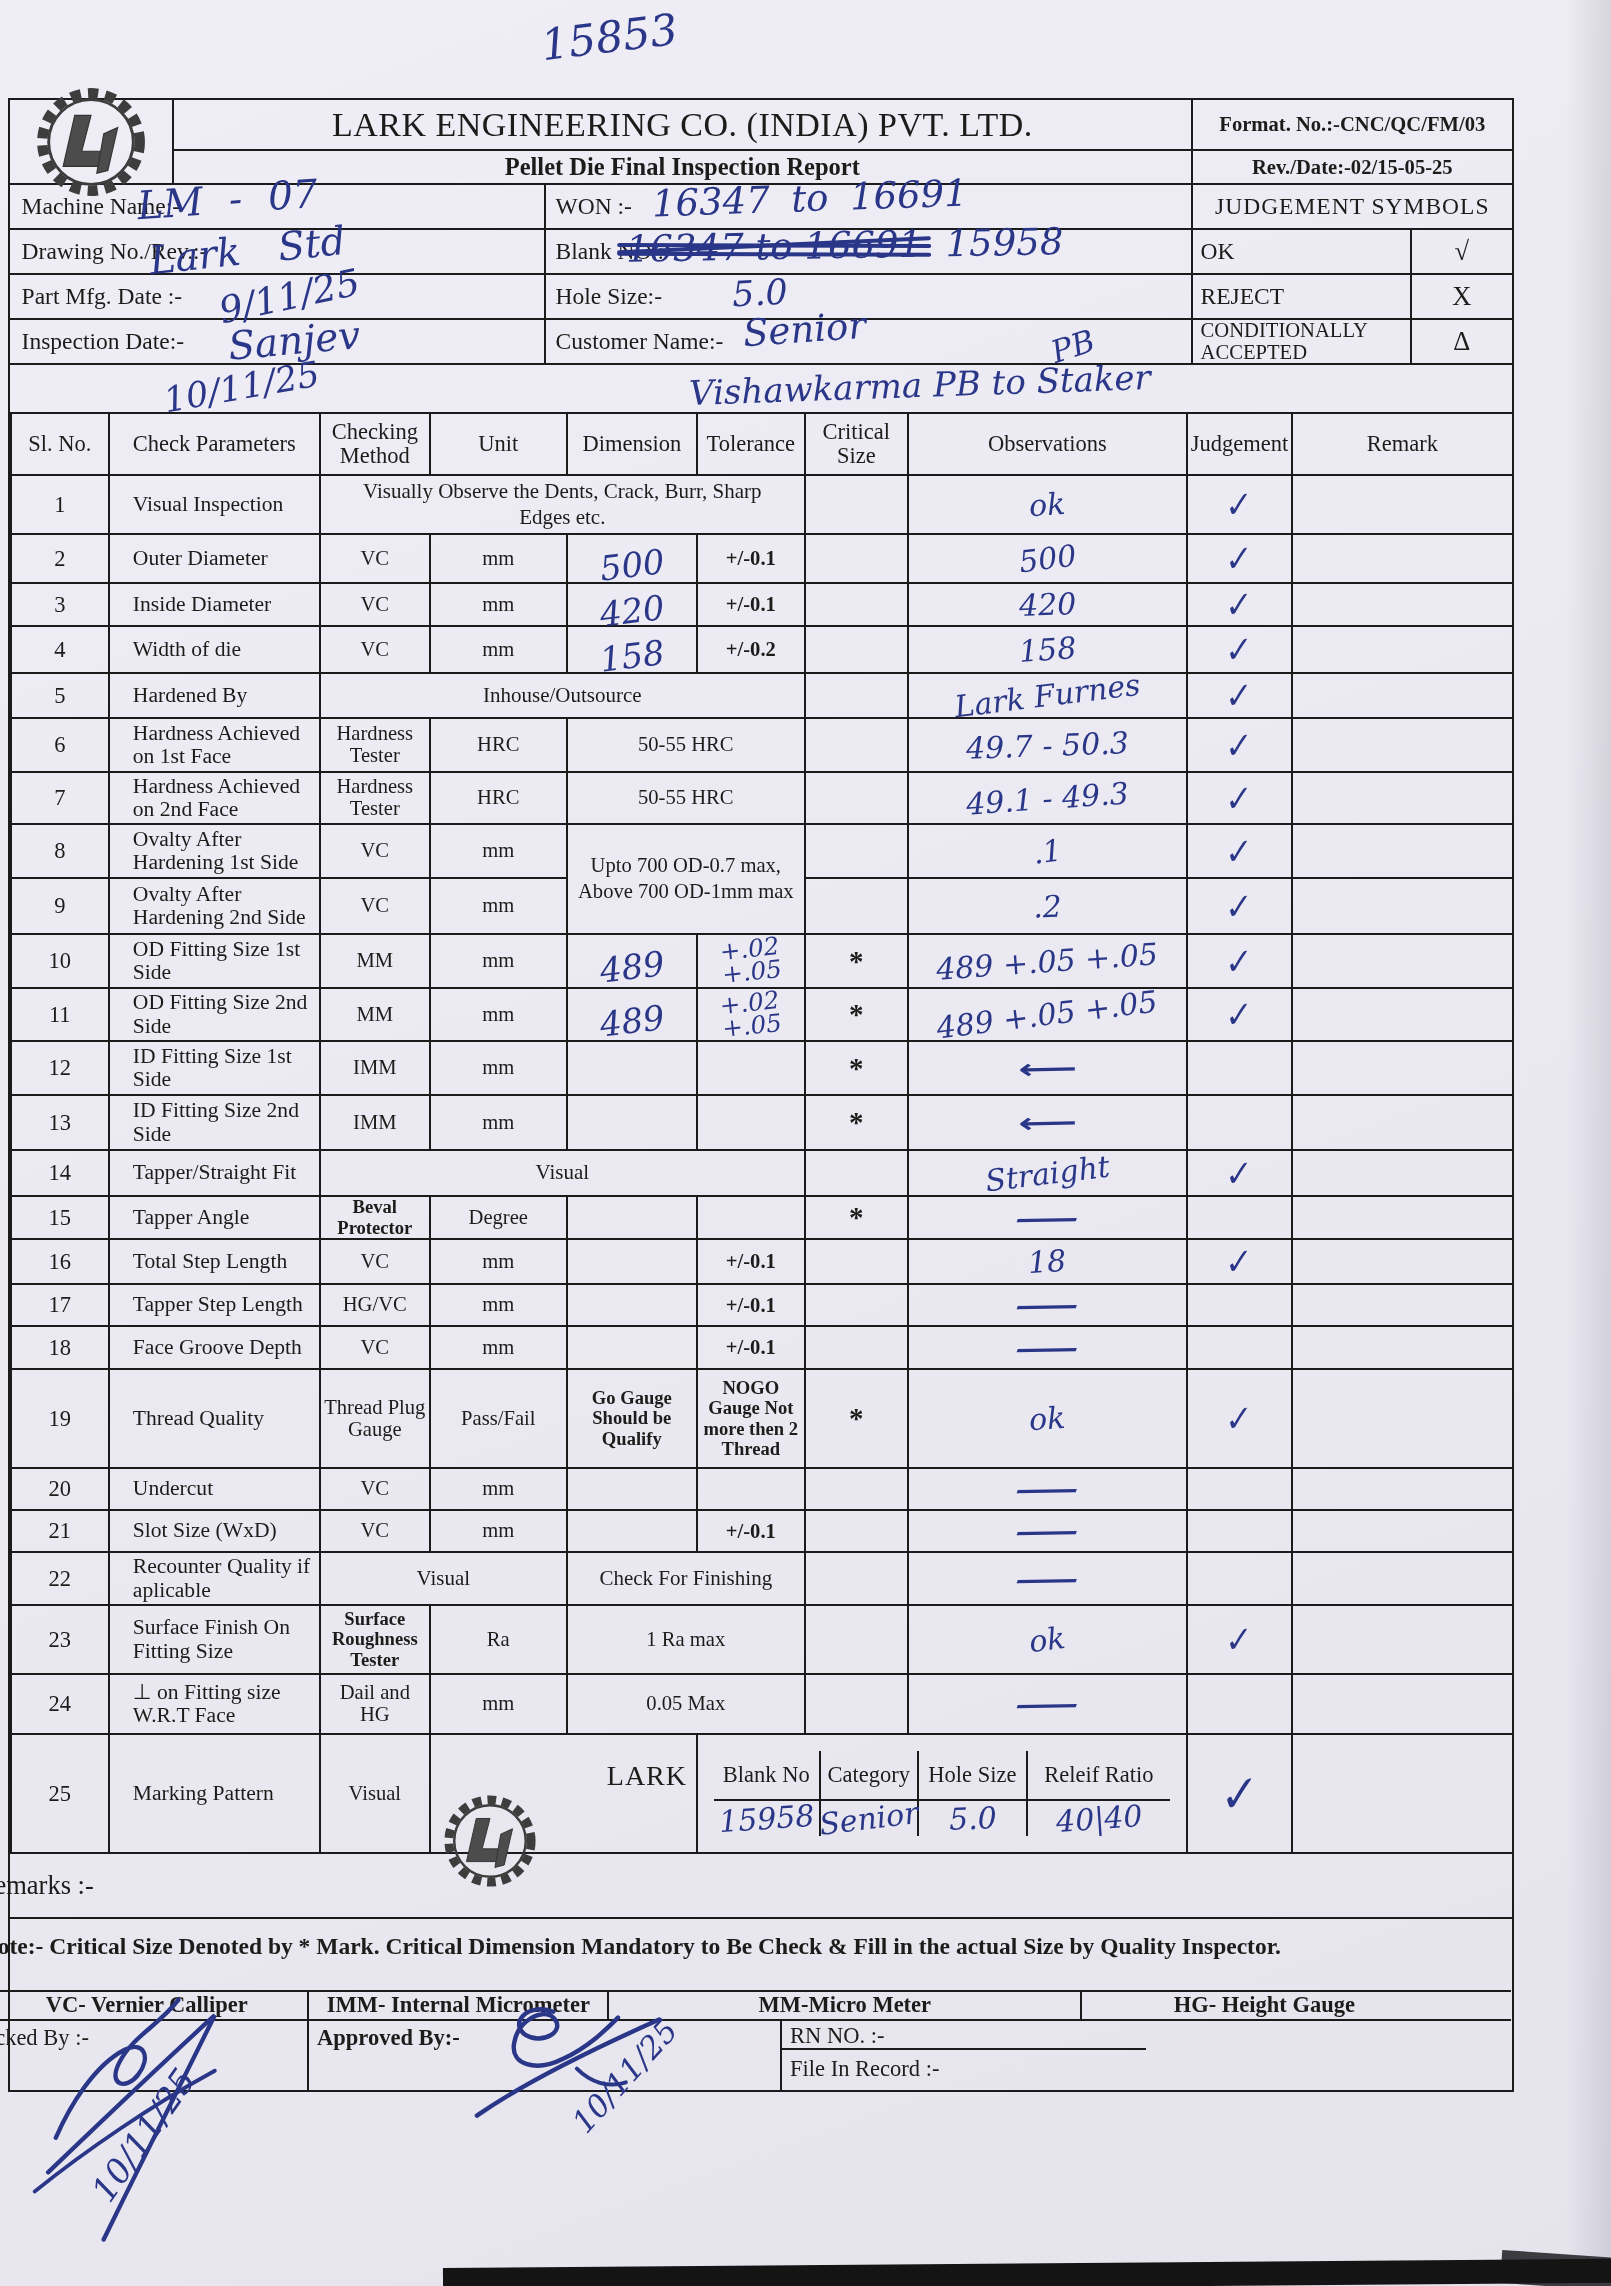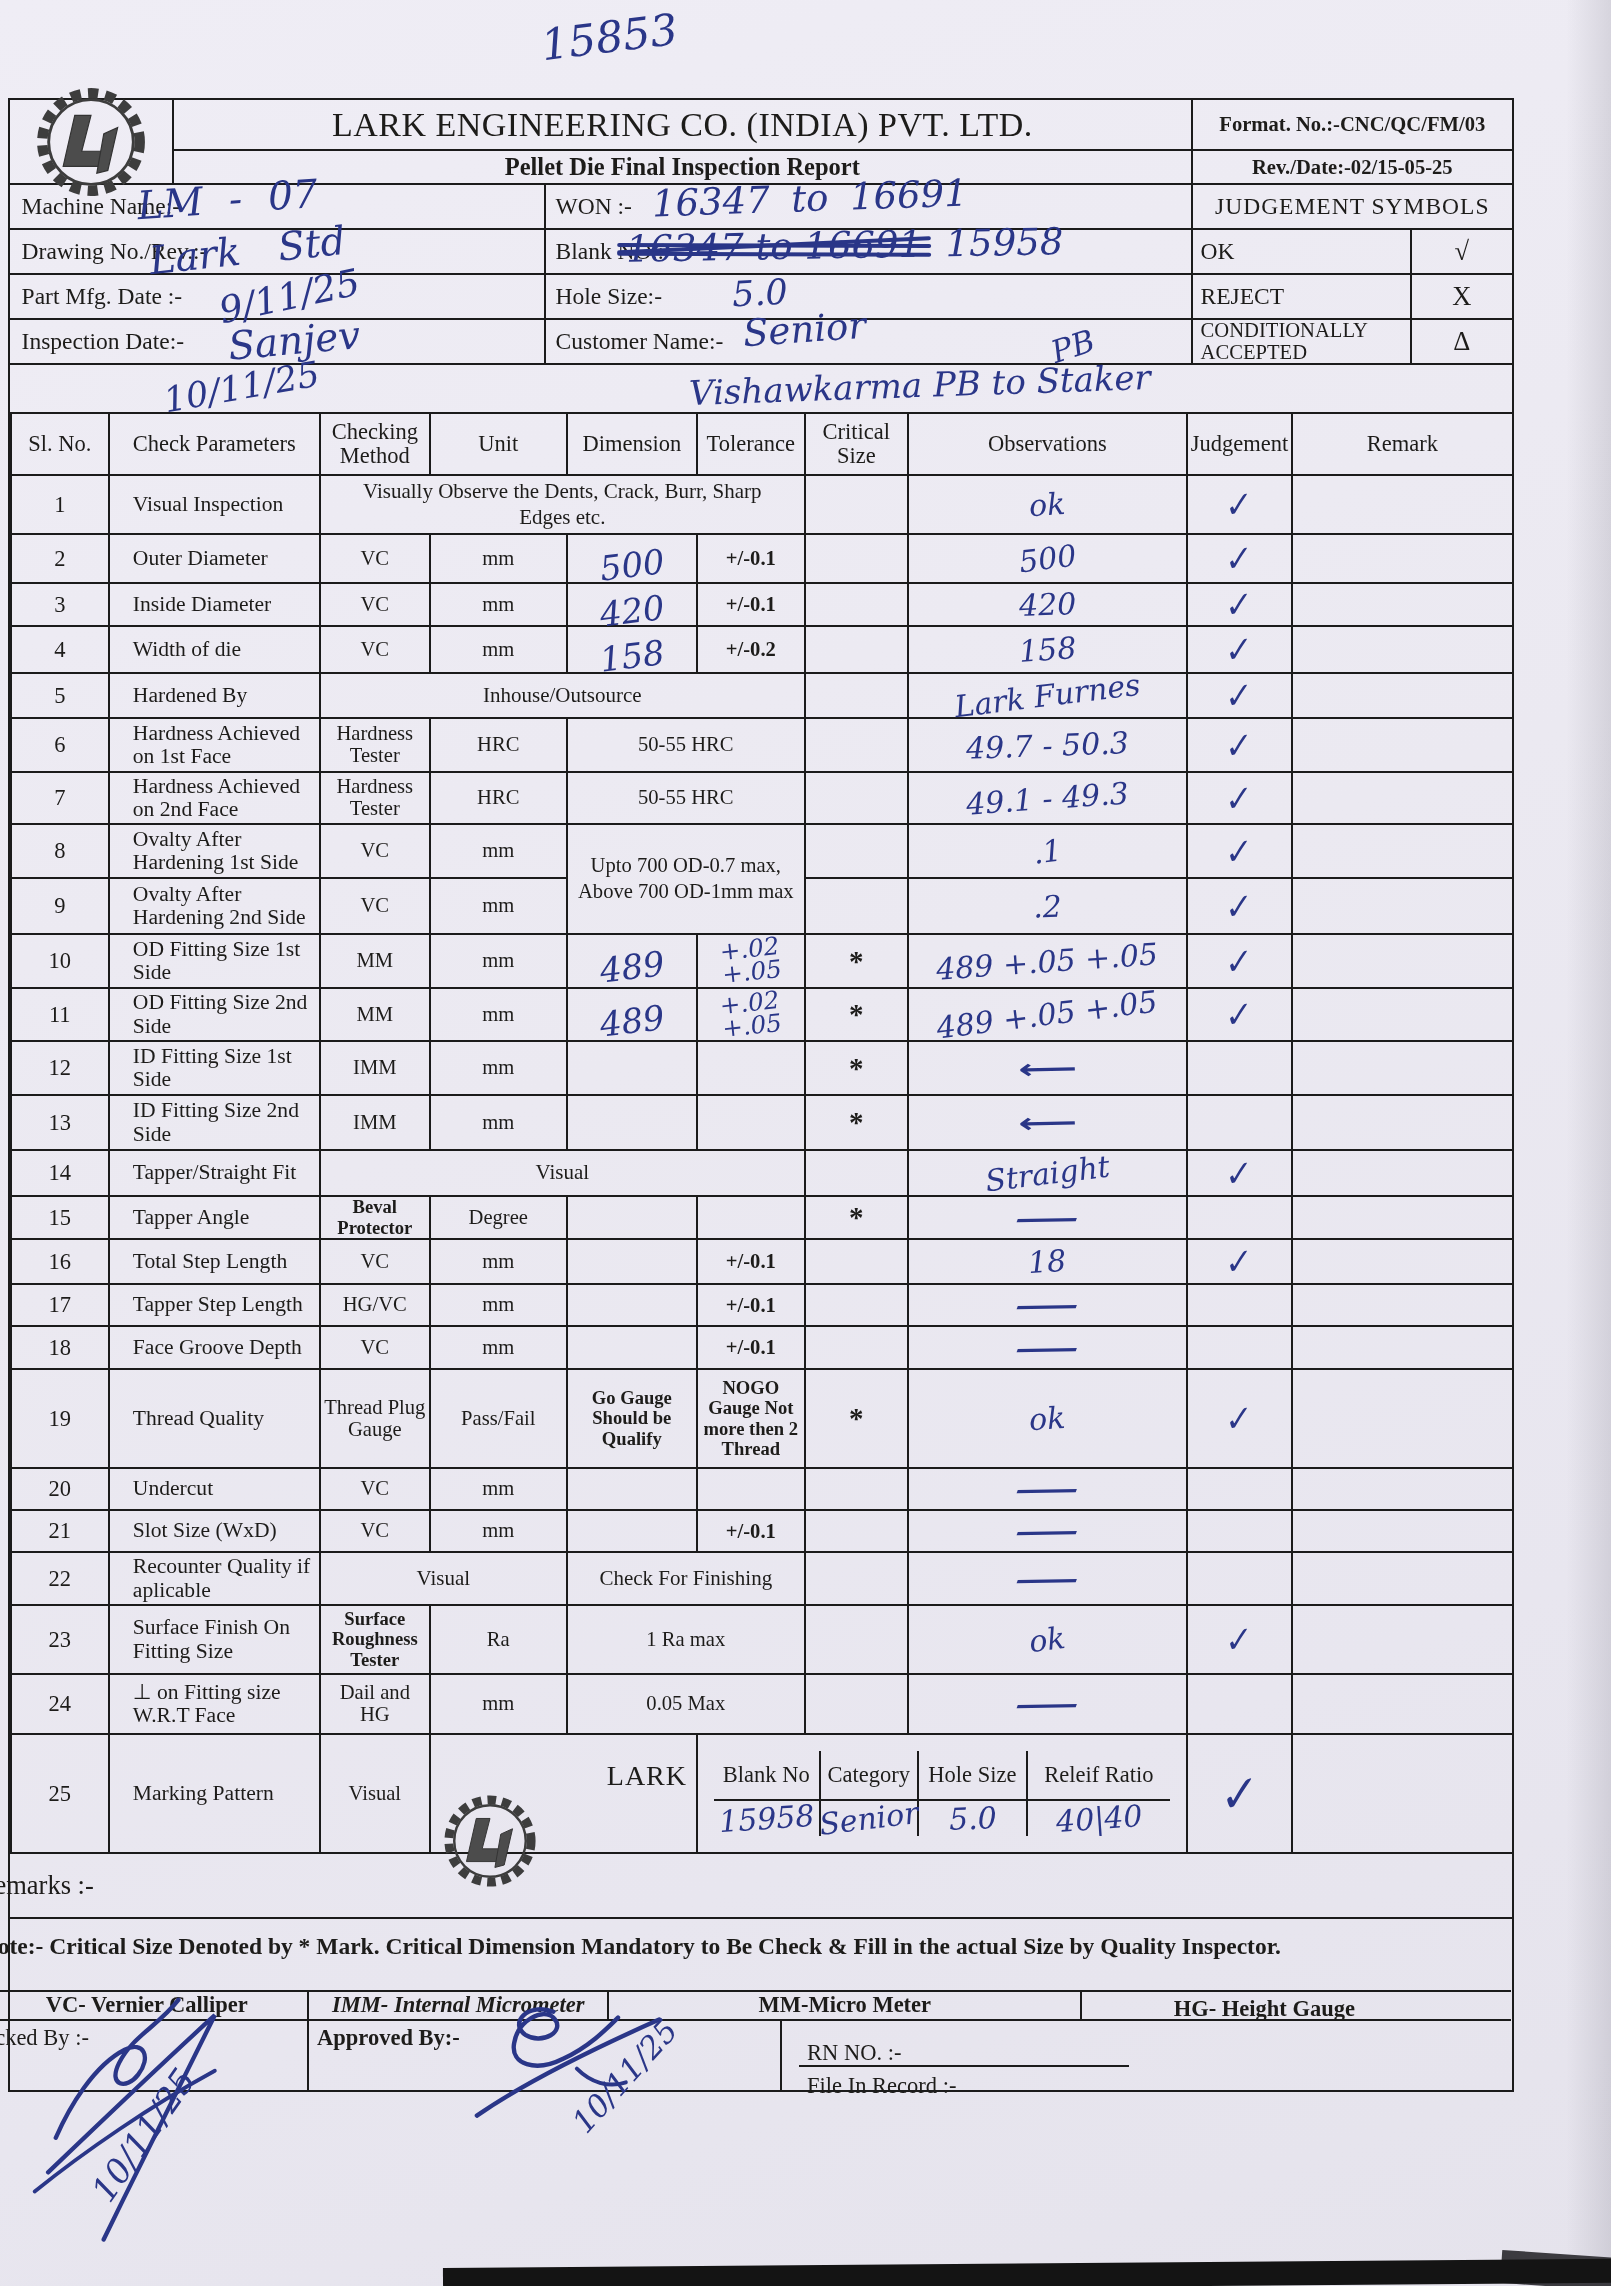--- a/index.html
+++ b/index.html
@@ -93,21 +93,21 @@
   #remarks{height:63px;border-bottom:2.9px solid #1b1b1b;position:relative;}
   #remarks span{position:absolute;left:-33px;top:15.7px;font-size:26.5px;}
   #noteband{height:57px;position:relative;}
   #noteband span{position:absolute;left:-29px;top:13.7px;font-size:23.5px;font-weight:bold;white-space:nowrap;}
   #gapband{height:13.7px;}
   #legend{border-top:2.9px solid #1b1b1b;margin-left:-23.5px;width:1525px;}
   .lrow{display:flex;height:29px;border-bottom:2.9px solid #1b1b1b;box-sizing:border-box;}
   .lrow .lc{box-sizing:border-box;border-right:2px solid #1b1b1b;display:flex;align-items:center;justify-content:center;font-size:22.5px;font-weight:bold;}
   .srow{display:flex;height:69px;box-sizing:border-box;}
   .srow .sc{box-sizing:border-box;border-right:2px solid #1b1b1b;font-size:22.5px;padding:3.9px 0 0 7.8px;}
-  .c1{width:323px;} .c2{width:300px;font-style:italic;} .c3{width:473px;font-weight:bold;} .c4{width:364px;border-right:none !important;padding:17px !important;}
+  .c1{width:323px;} .c2{width:300px;} .c3{width:473px;font-weight:bold;} .c4{width:364px;border-right:none !important;padding:0 !important;}
   .c4 .rn{height:29px;border-bottom:2px solid #1b1b1b;box-sizing:border-box;padding:2px 0 0 7.8px;}
   .c4 .fir{padding:5.9px 0 0 7.8px;}
   
   #topserial{position:absolute;left:541px;top:11.8px;font-size:43px;transform:rotate(-7deg);z-index:6;}
   .sig{position:absolute;z-index:7;}
   #sig1{left:27.4px;top:1992px;width:230px;height:263px;}
   #sig2{left:459px;top:1998px;width:221px;height:147px;}
   #sigdate1{position:absolute;left:67px;top:2115px;font-size:34px;transform:rotate(-55deg);z-index:8;}
   #sigdate2{position:absolute;left:555px;top:2058px;font-size:31px;transform:rotate(-48deg);z-index:8;}
   #bottomwedge{position:absolute;left:443px;top:2268px;width:1235px;height:23.5px;background:#141414;transform:rotate(-.45deg);transform-origin:left center;z-index:9;}

